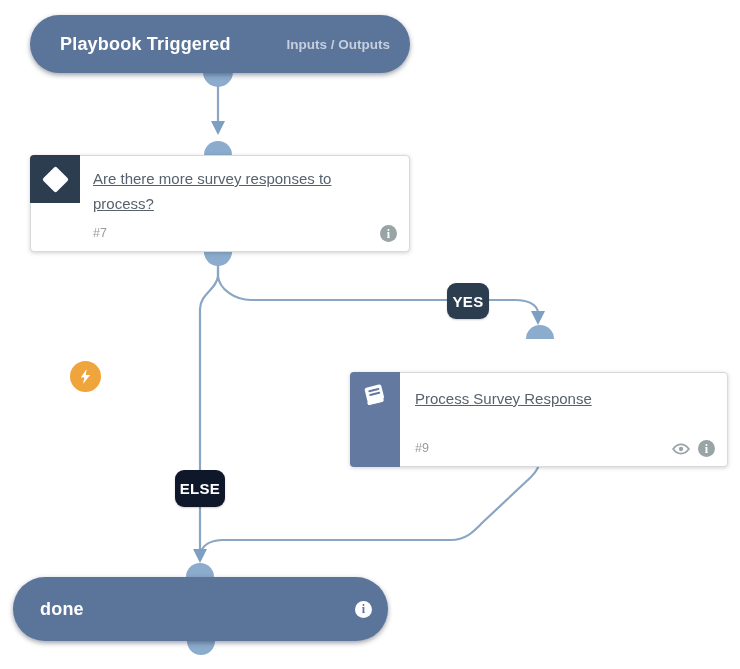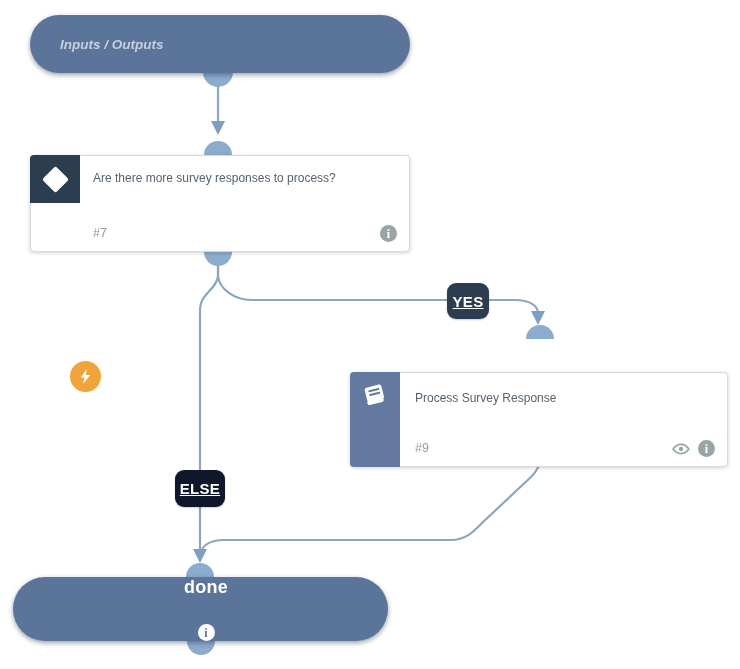--- a/index.html
+++ b/index.html
@@ -10,29 +10,29 @@
   #wires{position:absolute;left:0;top:0;z-index:1;}
 
   
   .pill{
     position:absolute;height:58px;border-radius:29px;background:#5b7499;
     box-shadow:0 2px 5px rgba(35,45,65,.45);
     display:flex;align-items:center;justify-content:space-between;
     z-index:2;box-sizing:border-box;padding:0 20px 0 30px;
   }
   .pill-title{color:#ffffff;font-size:18px;font-weight:bold;letter-spacing:.2px;}
-  .pill-link{color:#c5cfdd;font-size:13.5px;font-weight:bold;font-style:italic;}
+  .pill-link{color:#c5cfdd;font-size:13.5px;font-weight:bold;}
 
   
   .card{
     position:absolute;background:#ffffff;border:1px solid #d7d9dc;border-radius:4px;
     box-shadow:0 1px 4px rgba(0,0,0,.18);z-index:2;box-sizing:border-box;
   }
   .card-title{
-    position:absolute;font-size:12px;color:#57626d;line-height:25px;
+    position:absolute;font-size:15px;color:#57626d;line-height:25px;text-decoration:underline;
   }
   .step-id{position:absolute;font-size:12.5px;color:#9b9b9b;}
   .sq-icon{
     position:absolute;left:-1px;top:-1px;width:50px;height:48px;background:#2b3d4f;
     border-radius:4px 0 0 0;display:flex;align-items:center;justify-content:center;
   }
   .diamond{width:19px;height:19px;background:#ffffff;transform:rotate(45deg);border-radius:2px;}
   .bolt-circle{
     position:absolute;left:37px;top:203px;width:31px;height:31px;border-radius:50%;
     background:#f0a53c;border:2px solid #ffffff;
@@ -52,21 +52,20 @@
     display:flex;align-items:center;justify-content:center;
     font-family:"Liberation Serif",serif;font-weight:bold;font-size:12px;line-height:1;
   }
   .icon-row{position:absolute;right:12px;bottom:9px;display:flex;gap:7px;align-items:center;}
 
   
   .badge{
     position:absolute;z-index:3;border-radius:9px;color:#fff;font-weight:bold;font-size:15px;
     display:flex;align-items:center;justify-content:center;letter-spacing:.3px;
     box-shadow:0 1px 2px rgba(0,0,0,.2);
-    text-decoration:underline;
   }
   .badge-yes{left:447px;top:283px;width:42px;height:36px;background:#2b3d4f;}
   .badge-else{left:175px;top:470px;width:50px;height:37px;background:#0f172a;}
 </style>
 </head>
 <body>
 
 <div id="canvas">
 
   <svg id="wires" width="740" height="669" viewBox="0 0 740 669">
@@ -85,20 +84,21 @@
     <path d="M526,434 A14,14 0 0 0 554,434 Z" fill="#8caccd"></path>
 
     <path d="M540,448 L540,459 C540,467 536,472 531,477 L482,523 C474,531 466,540 451,540 L223,540 C211,540 204,545 201,551" stroke="#8aa6c2" stroke-width="2.2" fill="none"></path>
     <polygon points="193,549 207,549 200,563" fill="#7d9fc2"></polygon>
 
     <path d="M186,577 A14,14 0 0 1 214,577 Z" fill="#8caccd"></path>
     <path d="M187,641 A14,14 0 0 0 215,641 Z" fill="#8caccd"></path>
   </svg>
 
   <div class="pill" style="left:30px;top:15px;width:380px;">
+    <span class="pill-title">Playbook Triggered</span>
     <span class="pill-link">Inputs / Outputs</span>
   </div>
 
   <div class="card" style="left:30px;top:155px;width:380px;height:97px;">
     <div class="sq-icon">
       <div class="diamond"></div>
     </div>
     <div class="bolt-circle">
       <svg width="17" height="17" viewBox="0 0 24 24">
         <polygon points="13.5,1.5 5.5,13.5 10.5,13.5 8.5,22.5 18.5,10 12.5,10" fill="#ffffff"></polygon>
@@ -130,18 +130,18 @@
     <div class="step-id" style="left:64px;bottom:11px;">#9</div>
     <div class="icon-row">
       <svg width="20" height="14" viewBox="0 0 24 14">
         <path d="M12 1.5 C6.5 1.5 2.5 7 2.5 7 C2.5 7 6.5 12.5 12 12.5 C17.5 12.5 21.5 7 21.5 7 C21.5 7 17.5 1.5 12 1.5 Z" fill="none" stroke="#99a4a6" stroke-width="2"></path>
         <circle cx="12" cy="7" r="2.6" fill="#99a4a6"></circle>
       </svg>
       <div class="info-dot">i</div>
     </div>
   </div>
 
-  <div class="pill" style="left:13px;top:577px;width:375px;height:64px;border-radius:32px;padding:0 16px 0 27px;flex-direction:column;">
+  <div class="pill" style="left:13px;top:577px;width:375px;height:64px;border-radius:32px;padding:0 16px 0 27px;">
     <span class="pill-title">done</span>
     <span class="info-dot-light">i</span>
   </div>
 
 </div>
 
 </body></html>

